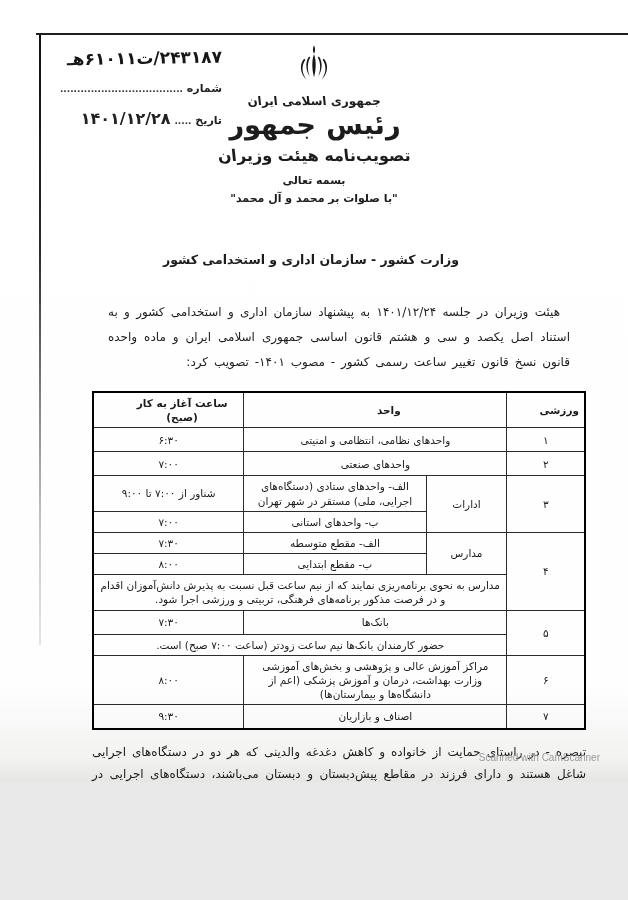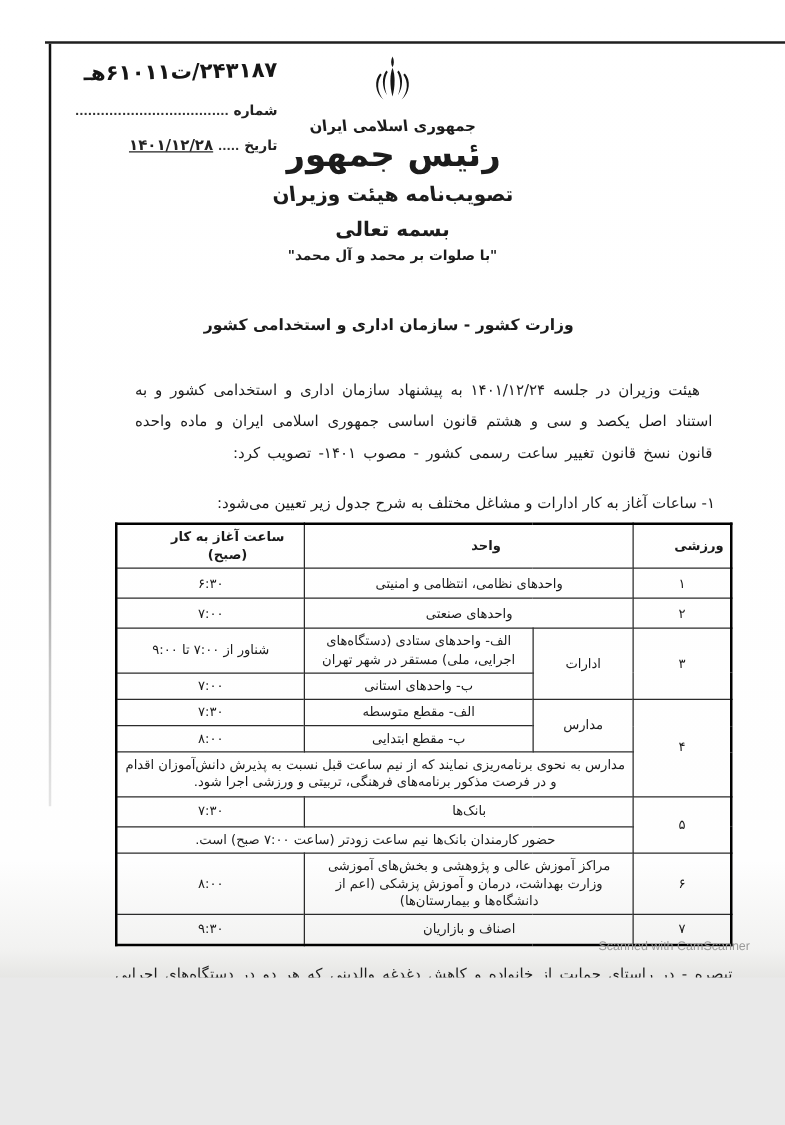--- a/index.html
+++ b/index.html
@@ -19,28 +19,28 @@
   .scan-left{position:absolute;top:35px;left:39px;width:2px;height:610px;
     background:linear-gradient(180deg,#101010 0%,#2a2a2a 35%,#8a8a8a 62%,#c9c9c9 82%,#e5e5e5 100%);}
   
   .stamp{position:absolute;top:48px;left:52px;width:170px;direction:rtl;text-align:right;}
   .ref-number{
     font-size:17px;font-weight:bold;letter-spacing:1.5px;
     transform:rotate(-1deg);white-space:nowrap;color:#161616;
   }
   .stamp-line{margin-top:14px;font-size:11px;font-weight:bold;white-space:nowrap;color:#222;}
   .stamp-line .dots{font-size:9px;letter-spacing:1px;color:#333;}
-  .stamp-line .date-val{font-size:12px;font-weight:bold;letter-spacing:.5px;text-decoration:underline;}
+  .stamp-line .date-val{font-size:16px;font-weight:bold;letter-spacing:.5px;}
   
   .center-head{position:absolute;top:42px;left:0;width:628px;text-align:center;direction:rtl;}
   .emblem{display:inline-block;width:36px;height:46px;}
   .republic{font-size:12px;font-weight:bold;transform:skewX(6deg);margin-top:2px;}
   .president{font-size:27px;font-weight:bold;transform:skewX(6deg);margin-top:2px;line-height:1.1;}
   .decree-title{font-size:16px;font-weight:bold;transform:skewX(6deg);margin-top:6px;}
-  .bismillah{font-size:16px;font-weight:bold;margin-top:9px;}
+  .bismillah{font-size:11px;font-weight:bold;margin-top:9px;}
   .salawat{font-size:11px;font-weight:bold;margin-top:5px;}
   
   .addressee{
     position:absolute;top:252px;left:64px;width:494px;
     text-align:center;font-size:12.5px;font-weight:bold;direction:rtl;
   }
   .doc-body{position:absolute;top:284px;left:92px;width:494px;direction:rtl;}
   .intro{
     margin:16px;font-size:12px;line-height:25px;text-align:justify;text-indent:10px;
     word-spacing:2px;
@@ -113,21 +113,20 @@
     <div class="president">رئیس جمهور</div>
     <div class="decree-title">تصویب‌نامه هیئت وزیران</div>
     <div class="bismillah">بسمه تعالی</div>
     <div class="salawat">"با صلوات بر محمد و آل محمد"</div>
   </div>
 
   <div class="addressee">وزارت کشور - سازمان اداری و استخدامی کشور</div>
 
   <div class="doc-body">
     <p class="intro">هیئت وزیران در جلسه ۱۴۰۱/۱۲/۲۴ به پیشنهاد سازمان اداری و استخدامی کشور و به استناد اصل یکصد و سی و هشتم قانون اساسی جمهوری اسلامی ایران و ماده واحده قانون نسخ قانون تغییر ساعت رسمی کشور - مصوب ۱۴۰۱- تصویب کرد:</p>
-    <p class="clause">۱- ساعات آغاز به کار ادارات و مشاغل مختلف به شرح جدول زیر تعیین می‌شود:</p>
 
     <table class="sched">
       <tbody>
         <tr>
           <th class="col-no">ورزشی</th>
           <th colspan="2">واحد</th>
           <th class="col-time">ساعت آغاز به کار (صبح)</th>
         </tr>
         <tr class="med">
           <td>۱</td>

